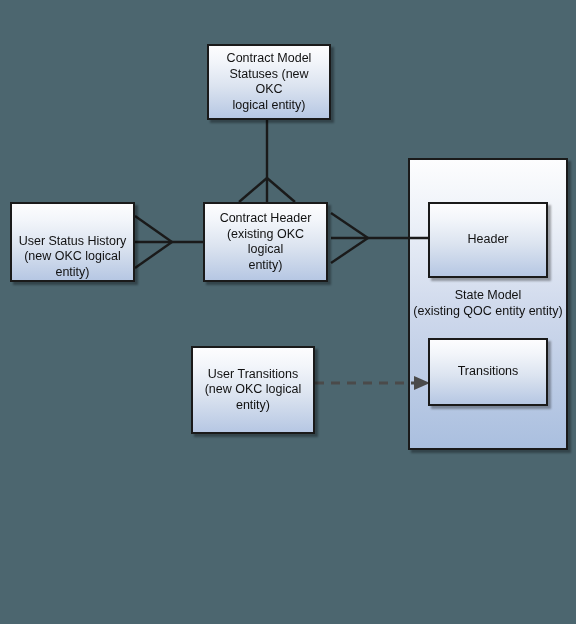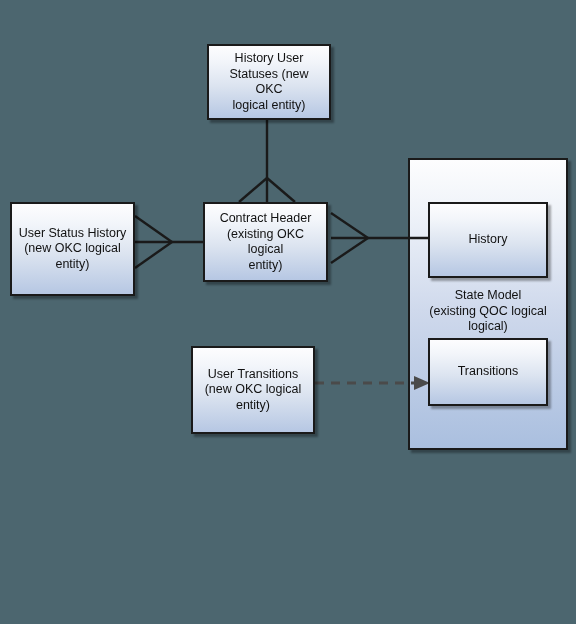--- a/index.html
+++ b/index.html
@@ -64,21 +64,21 @@
     pointer-events: none;
   }
 </style>
 </head>
 <body style="background: rgb(76, 102, 111);">
 
 <div id="canvas">
 
   <div class="group" id="group-box" style="left: 408px; top: 158px; width: 160px; height: 292px;"></div>
   <div class="group-label" id="group-label" style="left: 408px; top: 288px; width: 160px;">State Model
-(existing QOC logical logical)</div>
+(existing QOC entity entity)</div>
 
   <svg class="conn-svg" viewBox="0 0 576 624" xmlns="http://www.w3.org/2000/svg">
 
     <g>
       <line x1="267" y1="120" x2="267" y2="202" stroke="#1a1a1a" stroke-width="2.4"></line>
       <line x1="267" y1="178" x2="239" y2="202" stroke="#1a1a1a" stroke-width="2.4"></line>
       <line x1="267" y1="178" x2="295" y2="202" stroke="#1a1a1a" stroke-width="2.4"></line>
     </g>
 
     <g>
@@ -93,44 +93,44 @@
       <line x1="331" y1="263" x2="368" y2="238" stroke="#1a1a1a" stroke-width="2.4"></line>
     </g>
 
     <g>
       <line x1="315" y1="383" x2="418" y2="383" stroke="#4a4a4a" stroke-width="3" stroke-dasharray="9 7"></line>
       <polygon points="414,376 430,383 414,390" fill="#4a4a4a"></polygon>
     </g>
   </svg>
 
   <div class="ent" id="ent-0" style="left: 207px; top: 44px; width: 124px; height: 76px;">
-    <span class="lbl">History User
+    <span class="lbl">Contract Model
 Statuses (new OKC
 logical entity)</span>
   </div>
 
-  <div class="ent" id="ent-1" style="left: 10px; top: 202px; width: 125px; height: 94px;">
+  <div class="ent" id="ent-1" style="left: 10px; top: 202px; width: 125px; height: 80px; align-items: flex-end;">
     <span class="lbl">User Status History
 (new OKC logical
 entity)</span>
   </div>
 
   <div class="ent" id="ent-2" style="left: 203px; top: 202px; width: 125px; height: 80px;">
     <span class="lbl">Contract Header
 (existing OKC logical
 entity)</span>
   </div>
 
   <div class="ent" id="ent-3" style="left: 191px; top: 346px; width: 124px; height: 88px;">
     <span class="lbl">User Transitions
 (new OKC logical
 entity)</span>
   </div>
 
   <div class="ent" id="ent-4" style="left: 428px; top: 202px; width: 120px; height: 76px;">
-    <span class="lbl">History</span>
+    <span class="lbl">Header</span>
   </div>
 
   <div class="ent" id="ent-5" style="left: 428px; top: 338px; width: 120px; height: 68px;">
     <span class="lbl">Transitions</span>
   </div>
 
 </div>
 
 </body></html>

